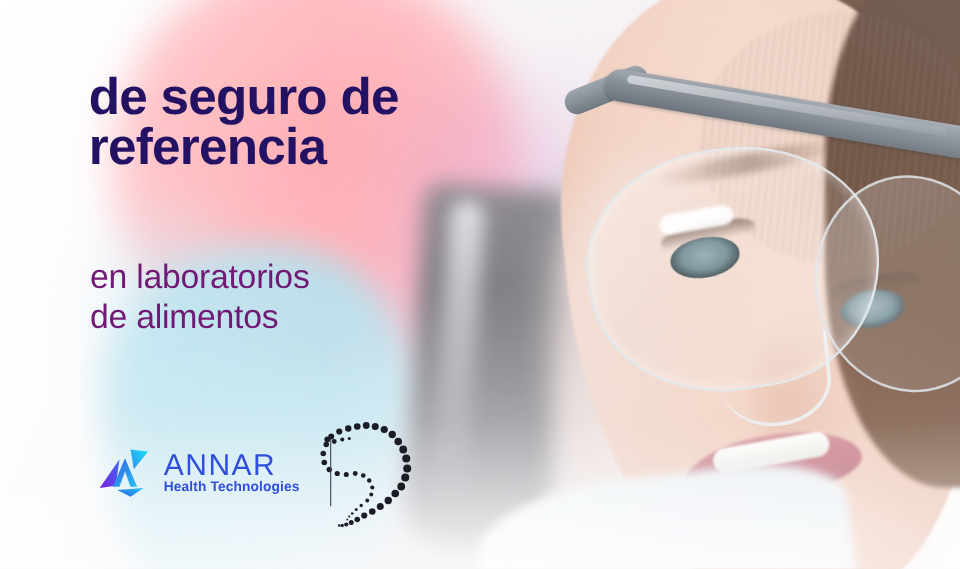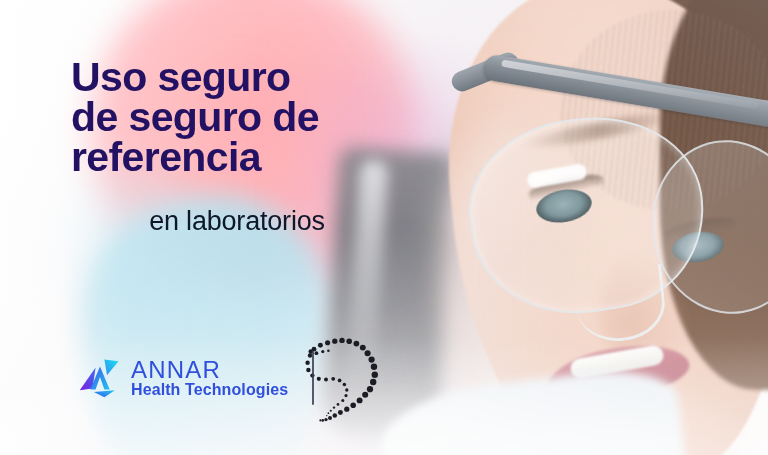--- a/index.html
+++ b/index.html
@@ -253,42 +253,41 @@
     font-weight:700;
     font-size:41px;
     line-height:.98;
     letter-spacing:-.6px;
   }
   .headline .hl-line{display:block;white-space:nowrap;}
 
   .subhead{
     position:absolute;left:72px;top:206px;
     width:330px;
-    color:#0f172a;
+    color:#701a75;
     font-weight:400;
     font-size:27px;
     line-height:1.18;
     letter-spacing:-.2px;
-    text-align:center;
   }
   .subhead .sh-line{display:block;white-space:nowrap;}
 
   
   .logos{
     position:absolute;left:78px;top:330px;
     display:flex;align-items:center;
   }
   .annar{display:flex;align-items:center;gap:9px;}
   .annar-mark{width:44px;height:44px;display:block;}
   .annar-type{display:flex;flex-direction:column;line-height:1;}
   .annar-name{
     color:#2f4fdc;font-weight:400;font-size:24px;letter-spacing:1.2px;
   }
   .annar-tag{
-    color:#2f4fdc;font-weight:700;font-size:16px;letter-spacing:.1px;
+    color:#2f4fdc;font-weight:700;font-size:11px;letter-spacing:.1px;
     margin-top:0;text-align:right;
   }
   .logo-divider{
     width:1.5px;height:54px;background:#3b3f52;opacity:.85;
     margin:0 22px 0 24px;border-radius:1px;
   }
   .micro{display:flex;align-items:center;}
   .micro-type{
     color:#27272f;font-weight:700;font-size:30px;letter-spacing:-.7px;
     position:relative;
@@ -338,27 +337,27 @@
     <div class="gog-bar-hi"></div>
     <div class="gog-glint"></div>
   </div>
   <div class="bg-layer bg-soft"></div>
   <div class="bg-layer bg-white-left"></div>
   <div class="bg-layer bg-white-bottom"></div>
 
   <div class="content">
 
     <div class="headline">
-      <span class="hl-line">Uso seguro</span>
       <span class="hl-line">de seguro de</span>
       <span class="hl-line">referencia</span>
     </div>
 
     <div class="subhead">
       <span class="sh-line">en laboratorios</span>
+      <span class="sh-line">de alimentos</span>
     </div>
 
     <div class="logos">
 
       <div class="annar">
         <svg class="annar-mark" viewBox="0 0 100 100">
           <defs>
             <linearGradient id="gA" x1="0" y1="1" x2="1" y2="0">
               <stop offset="0" stop-color="#7b1fe0"></stop>
                 <stop offset="1" stop-color="#3b6bf0"></stop>

